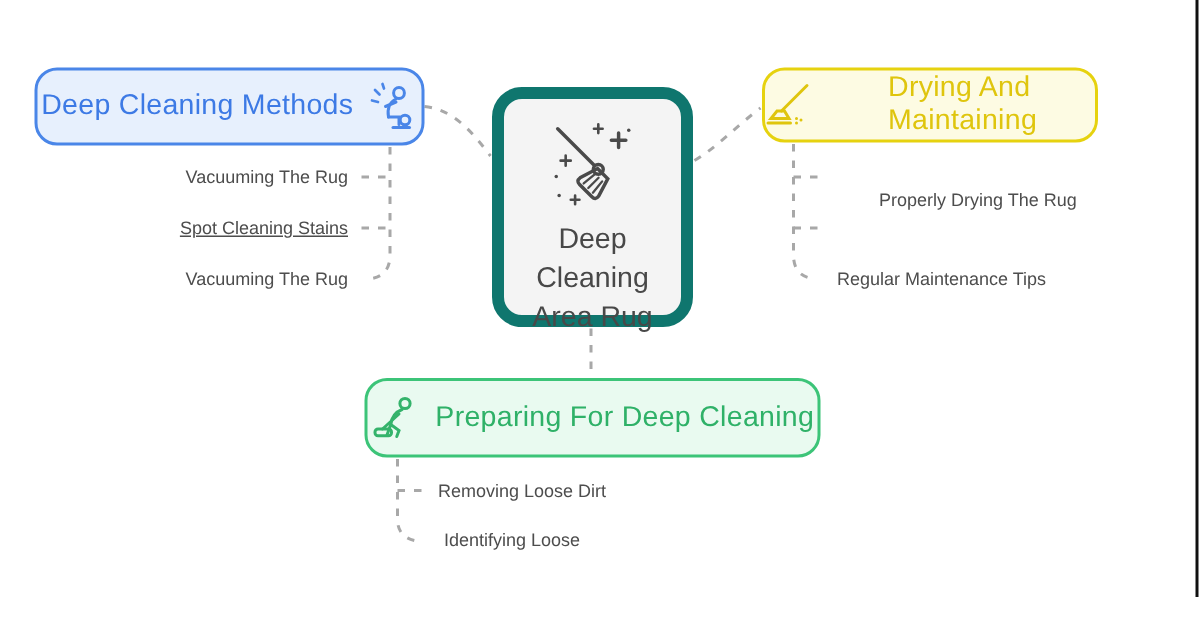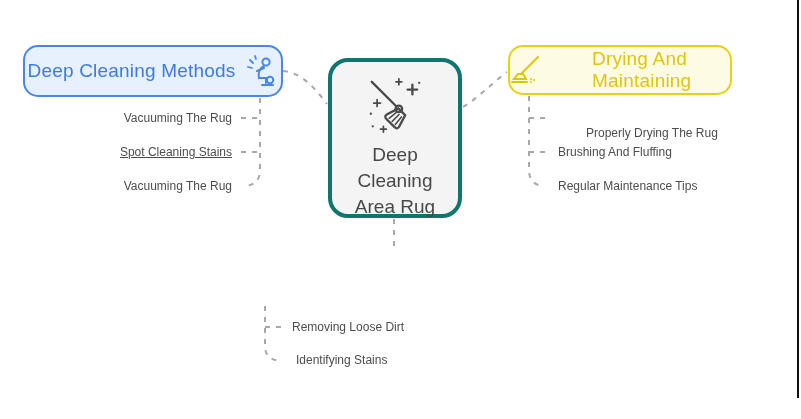--- a/index.html
+++ b/index.html
@@ -8,21 +8,21 @@
     font-family:"Liberation Sans", sans-serif;
   }
   svg.overlay{position:absolute;left:0;top:0;width:801px;height:419px;pointer-events:none;}
   .branch-box{
     position:absolute;box-sizing:border-box;display:flex;align-items:center;justify-content:center;
     gap:9px;border-radius:15px;font-size:19px;letter-spacing:.2px;
   }
   .branch-box .icon{display:flex;align-items:center;flex:0 0 auto;}
   .center-node{
     position:absolute;box-sizing:border-box;left:328px;top:58px;width:134px;height:160px;
-    background:#f4f4f4;border:4px solid #0f766e;border-radius:20px;
+    background:#f4f4f4;border:8px solid #0f766e;border-radius:20px;
     display:flex;flex-direction:column;align-items:center;justify-content:flex-start;
     padding-top:14px;
   }
   .center-node .title{
     width:96px;text-align:center;font-size:19px;line-height:1.38;color:#484848;margin-top:2px;
   }
   .item{
     position:absolute;height:22px;line-height:22px;font-size:12px;color:#4d4d4d;white-space:nowrap;
   }
   .item.right-align{text-align:right;}
@@ -103,26 +103,37 @@
         <path d="M8 20 L13 20 L16 25 L4 25 Z"></path>
         <path d="M2 28 L17 28"></path>
         <circle cx="21" cy="25" r="1" fill="#dfc50d" stroke="none"></circle>
         <circle cx="24" cy="26" r="1" fill="#dfc50d" stroke="none"></circle>
         <circle cx="21" cy="28" r="1" fill="#dfc50d" stroke="none"></circle>
       </svg>
     </span>
     <span>Drying And Maintaining</span>
   </div>
 
+  <div class="branch-box" id="box-preparing">
+    <span class="icon">
+      <svg width="34" height="32" viewBox="0 0 34 32" fill="none" stroke="#34b36b" stroke-width="2" stroke-linecap="round">
+        <circle cx="23" cy="6" r="3.4"></circle>
+        <path d="M21 10 C16 12 14 16 13.5 20"></path>
+        <path d="M19 13 L8 23"></path>
+        <rect x="3" y="23" width="11" height="4.5" rx="2"></rect>
+        <path d="M13.5 20 L11 27 M13.5 20 L19 24 L17.5 28"></path>
+      </svg>
+    </span>
+    <span>Preparing For Deep Cleaning</span>
+  </div>
 
   <div class="item right-align" style="right:569px;top:107px;">Vacuuming The Rug</div>
   <div class="item right-align" style="right:569px;top:141px;text-decoration:underline;">Spot Cleaning Stains</div>
   <div class="item right-align" style="right:569px;top:175px;">Vacuuming The Rug</div>
 
   <div class="item" style="left:558px;top:122px;margin-left:28px;">Properly Drying The Rug</div>
-  <div class="item" style="left:558px;top:141px;">Brushing And Fluffing</div>
   <div class="item" style="left:292px;top:316px;">Removing Loose Dirt</div>
 
   <div class="item" style="left:558px;top:175px;">Regular Maintenance Tips</div>
-  <div class="item" style="left:296px;top:349px;">Identifying Stains</div>
+  <div class="item" style="left:296px;top:349px;">Identifying Loose</div>
 
   <div id="edge-line"></div>
 </div>
 
 </body></html>

